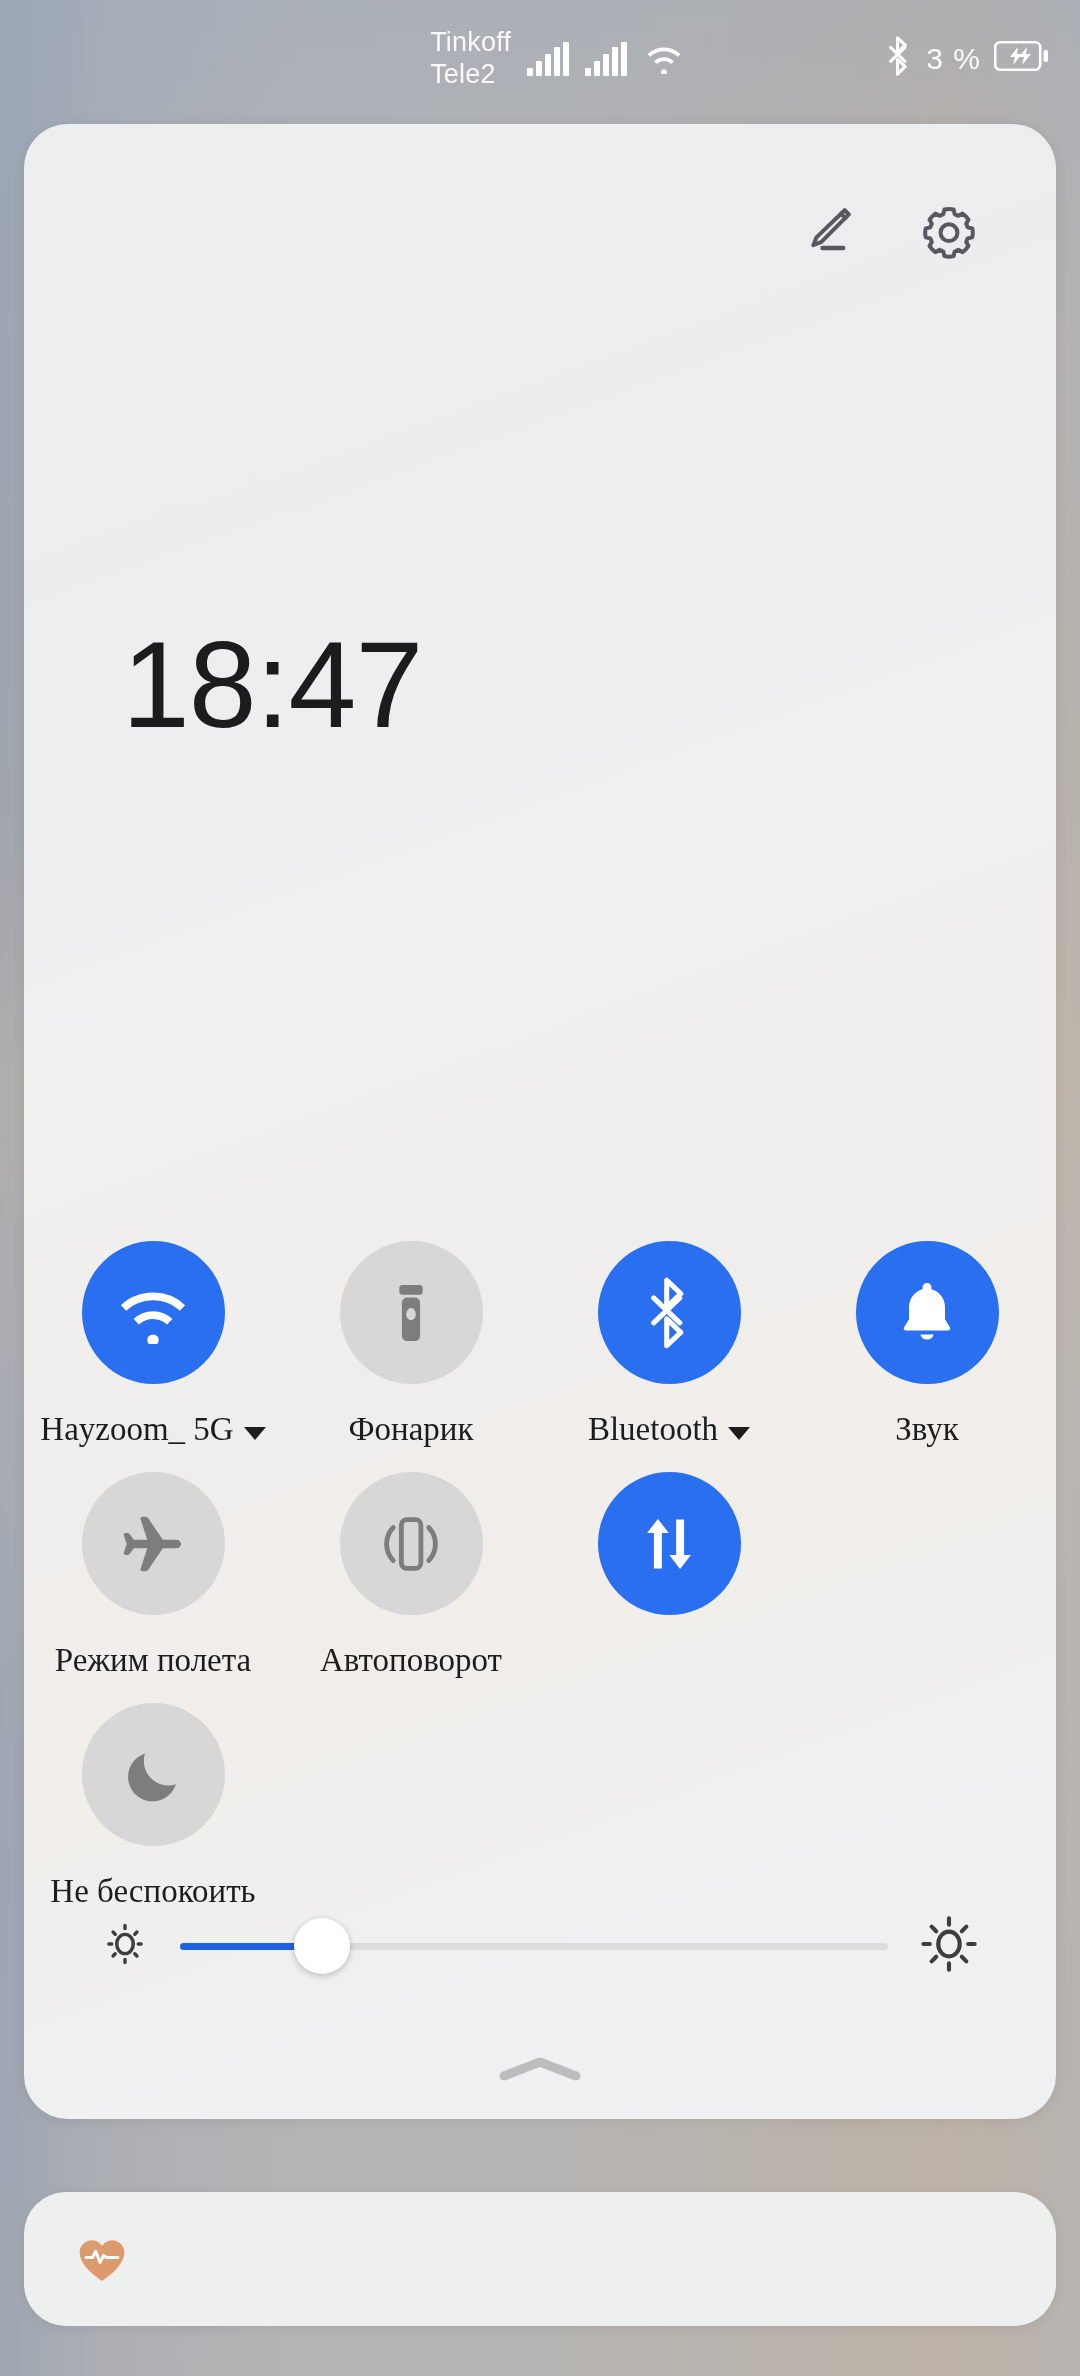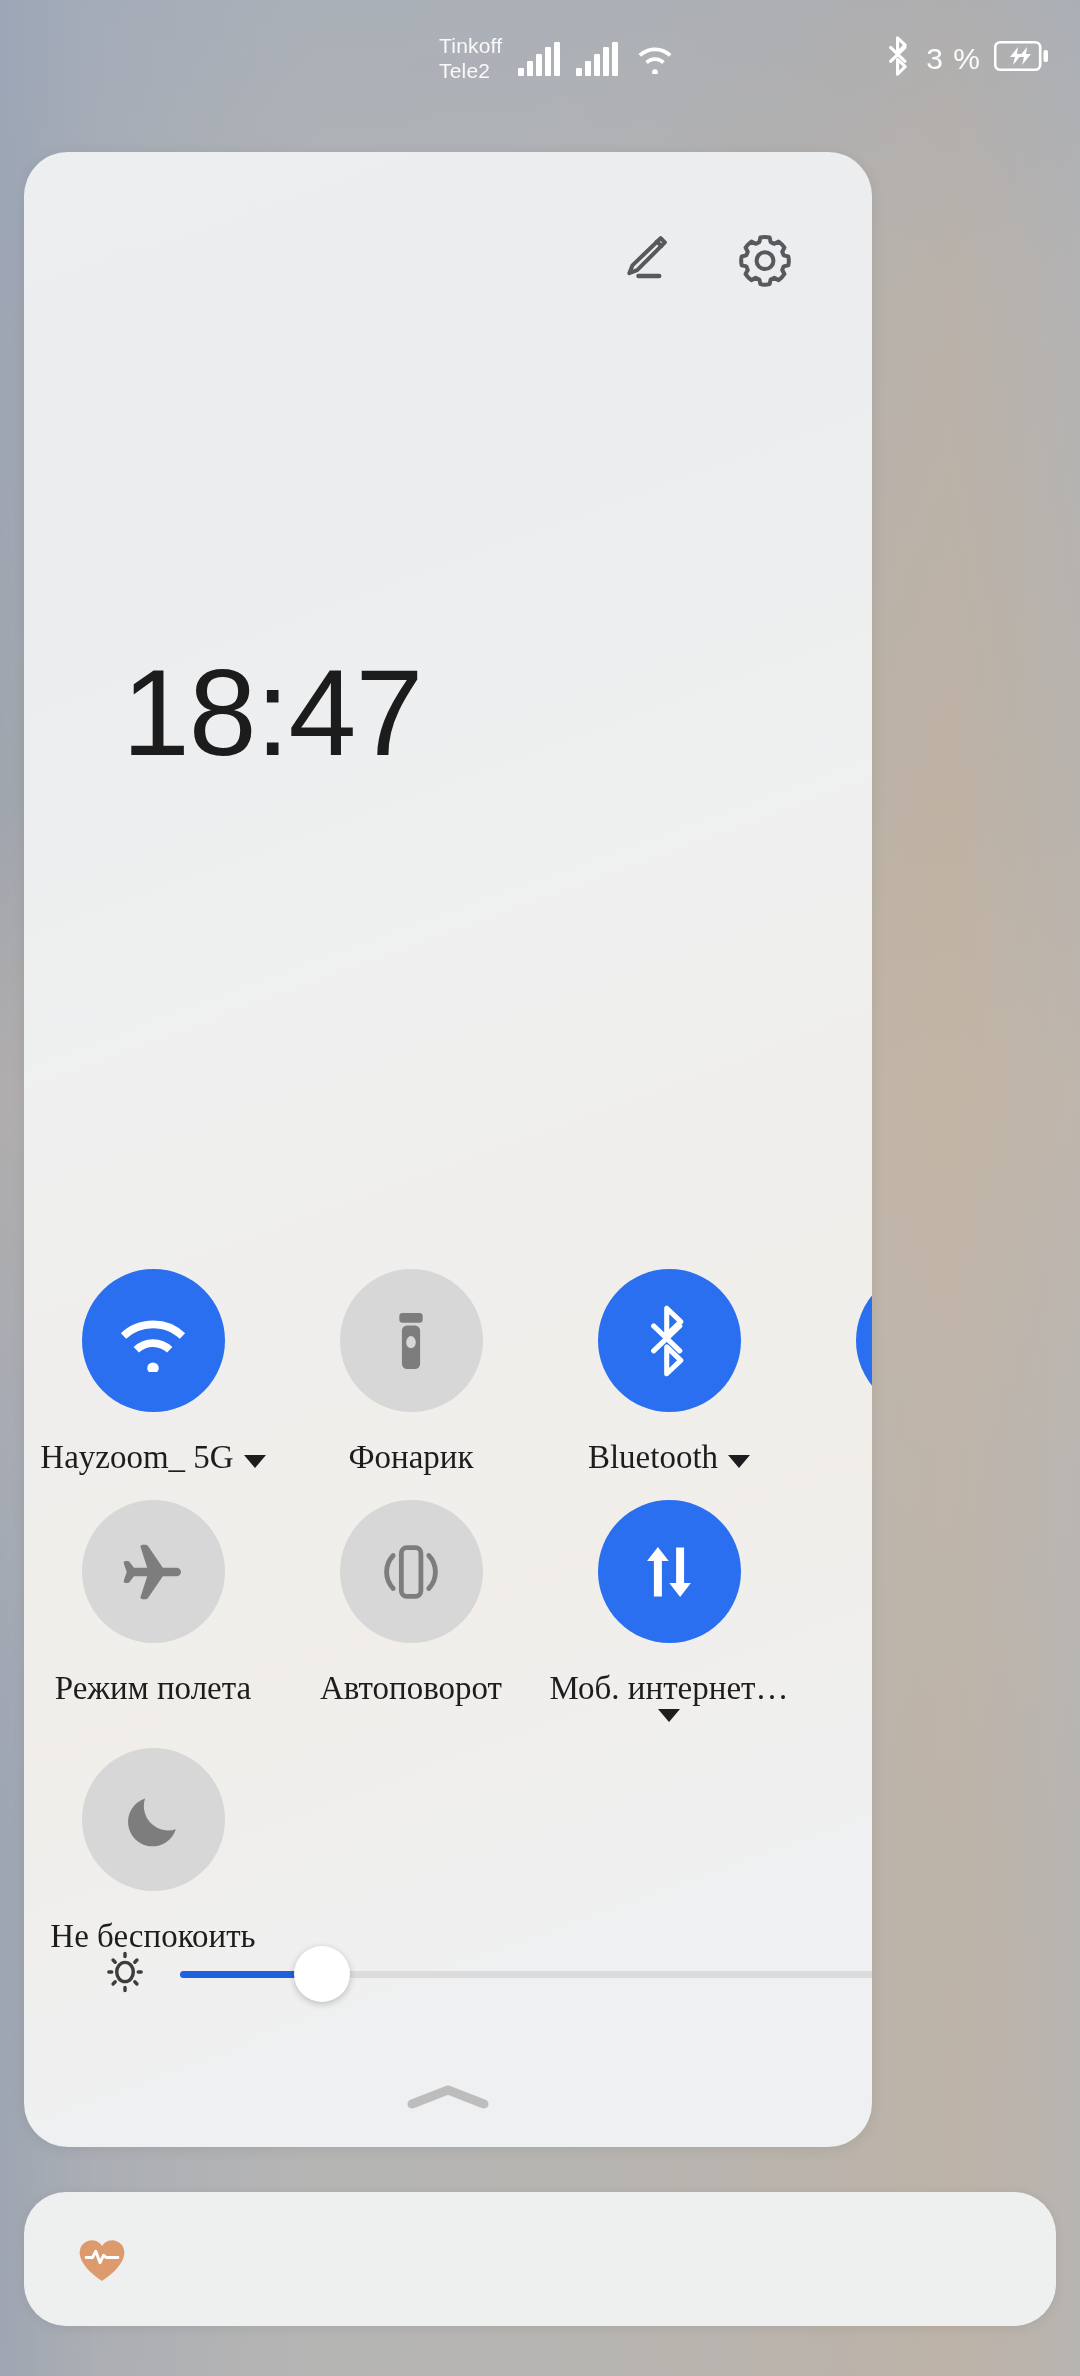--- a/index.html
+++ b/index.html
@@ -52,21 +52,21 @@
   .sb-center {
     display: flex;
     align-items: center;
     gap: 16px;
     margin-left: -40px;
   }
   .carriers {
     display: flex;
     flex-direction: column;
     line-height: 1.18;
-    font-size: 21px;
+    font-size: 27px;
     color: rgba(255,255,255,0.92);
     letter-spacing: 0.2px;
   }
   .sb-right {
     display: flex;
     align-items: center;
     gap: 13px;
     font-size: 30px;
     color: rgba(255,255,255,0.95);
   }
@@ -83,35 +83,34 @@
   .signal-bars i:nth-child(2) { height: 15px; }
   .signal-bars i:nth-child(3) { height: 22px; }
   .signal-bars i:nth-child(4) { height: 29px; }
   .signal-bars i:nth-child(5) { height: 34px; }
 
   
   .qs-panel {
     position: absolute;
     left: 24px;
     top: 124px;
-    width: 848px;
+    width: 1032px;
     height: 1995px;
     border-radius: 44px;
     background:
       linear-gradient(160deg,
         #eceef0 0%,
         #ebedef 20%,
         #eff0f0 40%,
         #f0eeec 58%,
         #f1eeea 70%,
         #eff0f1 86%,
         #eef0f1 100%);
     box-shadow: 0 2px 14px rgba(0,0,0,0.08);
     overflow: hidden;
-    margin-top: 28px;
   }
 
   .qs-header {
     position: absolute;
     top: 0; right: 0;
     height: 210px;
     display: flex;
     align-items: center;
     gap: 50px;
     padding-right: 72px;
@@ -429,24 +428,20 @@
           </div>
         </div>
 
         <div class="tile">
           <div class="tile-circle on" style="background: rgb(42, 111, 240);">
             <svg width="64" height="74" viewBox="0 0 22 26">
               <path d="M7.1 4.2 3.3 9.1h2.4v12.5h2.8V9.1h2.4L7.1 4.2z" fill="#fff"></path>
               <path d="M14.9 21.8l3.8-4.9h-2.4V4.4h-2.8v12.5h-2.4l3.8 4.9z" fill="#fff"></path>
             </svg>
           </div>
-          <div class="tile-label-wrap">
-            <span class="tile-label">Моб. интернет…</span>
-            <span class="caret"></span>
-          </div>
         </div>
 
       </div>
 
       <div class="tile-row">
 
         <div class="tile">
           <div class="tile-circle off" style="background: rgb(215, 215, 215);">
             <svg width="66" height="66" viewBox="0 0 24 24">
               <path d="M20.3 15.4A8.9 8.9 0 0 1 9.1 4.2 8.9 8.9 0 1 0 20.3 15.4z" fill="#7d7d7d"></path>

